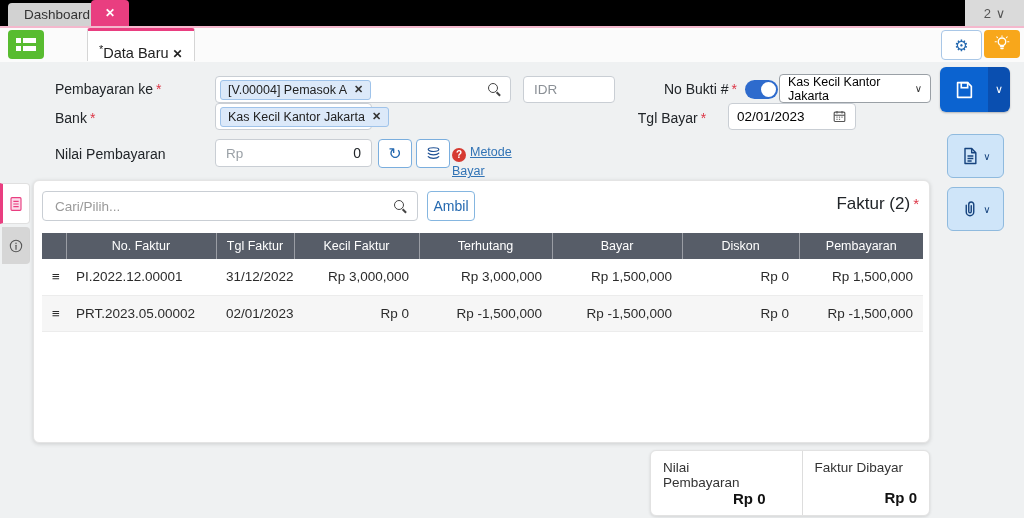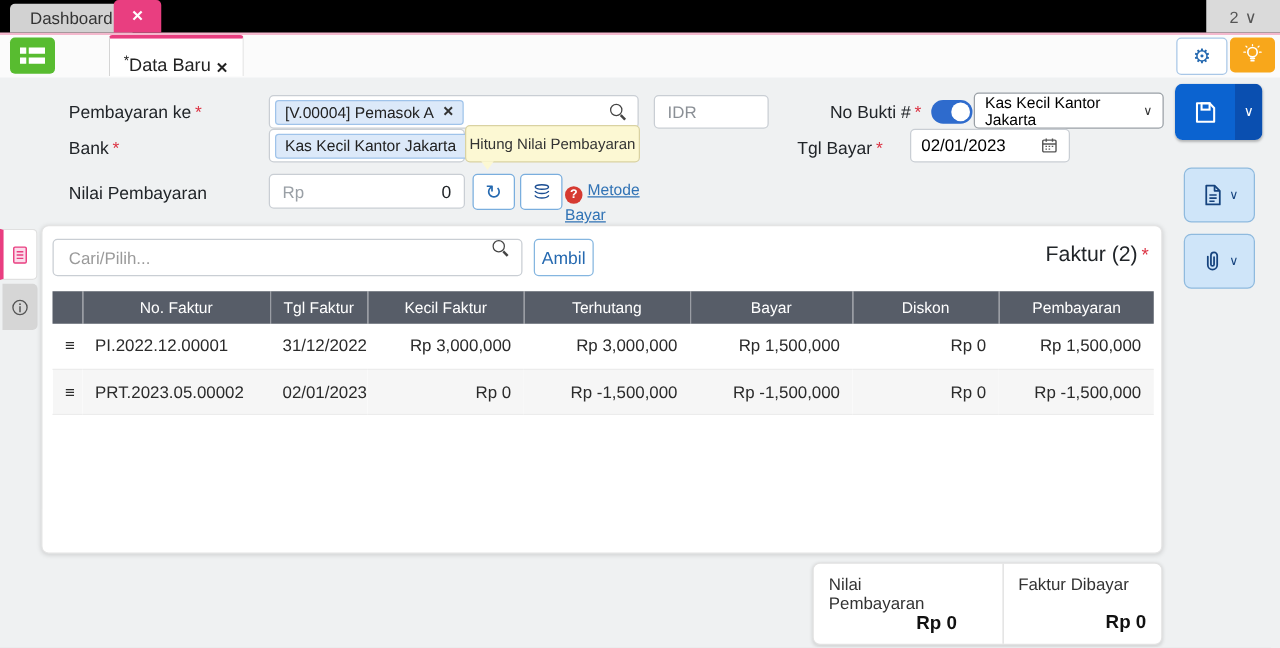--- a/index.html
+++ b/index.html
@@ -86,21 +86,21 @@
        border:1px solid #e0e0e0;border-left:3px solid #e93e80;border-radius:0 4px 4px 0;
        display:flex;align-items:center;justify-content:center;box-sizing:border-box;}
   .side-tab-info{position:absolute;left:2px;top:227px;width:28px;height:37px;background:#d6d6d6;
        border-radius:0 4px 4px 0;display:flex;align-items:center;justify-content:center;}
 
   
   .card{position:absolute;left:33px;top:180px;width:897px;height:263px;background:#fff;
        border:1px solid #e4e4e4;border-radius:6px;box-shadow:0 1px 4px rgba(0,0,0,.15);
        box-sizing:border-box;}
   .search-wrap{position:absolute;left:8px;top:10px;width:376px;height:30px;border:1px solid #c9ced4;
-       border-radius:4px;background:#fff;display:flex;padding:0 10px;
+       border-radius:4px;background:#fff;display:flex;align-items:center;padding:0 10px;
        box-sizing:border-box;gap:12px;}
   .search-wrap input{border:none;outline:none;flex:1;font-size:13.5px;color:#333;
        font-family:"Liberation Sans",sans-serif;background:transparent;}
   .search-wrap input::placeholder{color:#9a9a9a;}
   .ambil{position:absolute;left:393px;top:10px;width:48px;height:30px;background:#fff;
        border:1px solid #85b6e0;border-radius:4px;color:#2569b0;font-size:14px;
        display:flex;align-items:center;justify-content:center;box-sizing:border-box;}
   .faktur-title{position:absolute;right:10px;top:13px;font-size:17px;color:#212529;}
   .faktur-title .req{font-size:15px;}
   table.grid{position:absolute;left:8px;top:52px;width:881px;border-collapse:collapse;
@@ -199,23 +199,20 @@
   <div class="fld" style="left:779px;top:74px;width:152px;height:29px;padding:0 8px;font-size:12.5px;justify-content:space-between;border-color:#9aa0a6;">
     <span>Kas Kecil Kantor Jakarta</span>
     <span style="font-size:10px;color:#333;">∨</span>
   </div>
 
   <div class="fld" style="left:215px;top:103px;width:157px;height:27px;padding:0 4px;">
     <span class="chip">
       <span>Kas Kecil Kantor Jakarta</span>
       <span class="x">✕</span>
     </span>
-  </div>
-  <div class="tooltip">
-    <span>Hitung Nilai Pembayaran</span>
   </div>
   <div class="fld" style="left:728px;top:103px;width:128px;height:27px;padding:0 8px;font-size:13.5px;justify-content:space-between;">
     <span>02/01/2023</span>
     <svg class="cal" width="15" height="15" viewBox="0 0 24 24">
       <rect x="3.5" y="5" width="17" height="15" rx="1.5" fill="none" stroke="#555" stroke-width="1.8"></rect>
       <path d="M3.5 10h17" stroke="#555" stroke-width="1.8"></path>
       <path d="M8 3v4M16 3v4" stroke="#555" stroke-width="1.8"></path>
       <path d="M7 13h2M11 13h2M15 13h2M7 16.5h2M11 16.5h2" stroke="#555" stroke-width="1.6"></path>
     </svg>
   </div>

